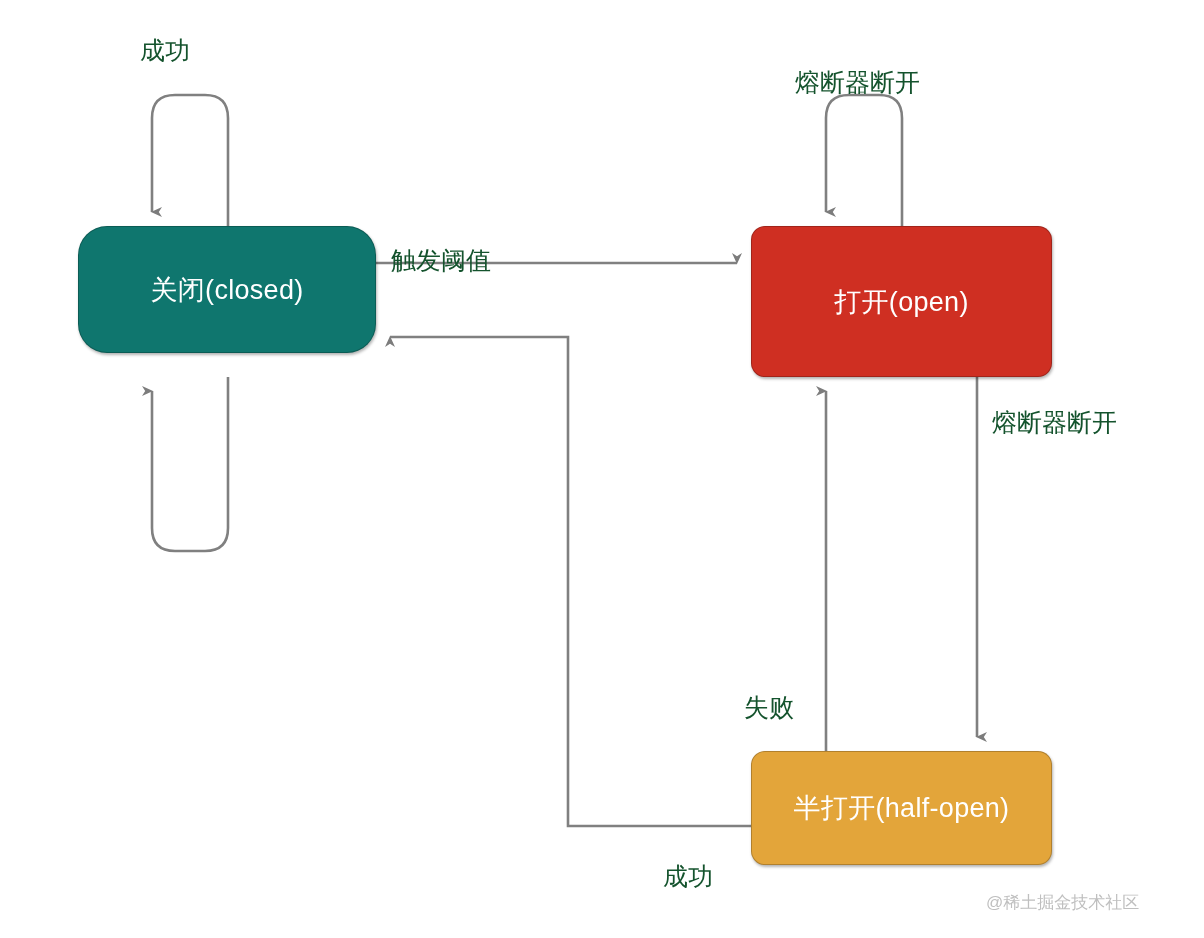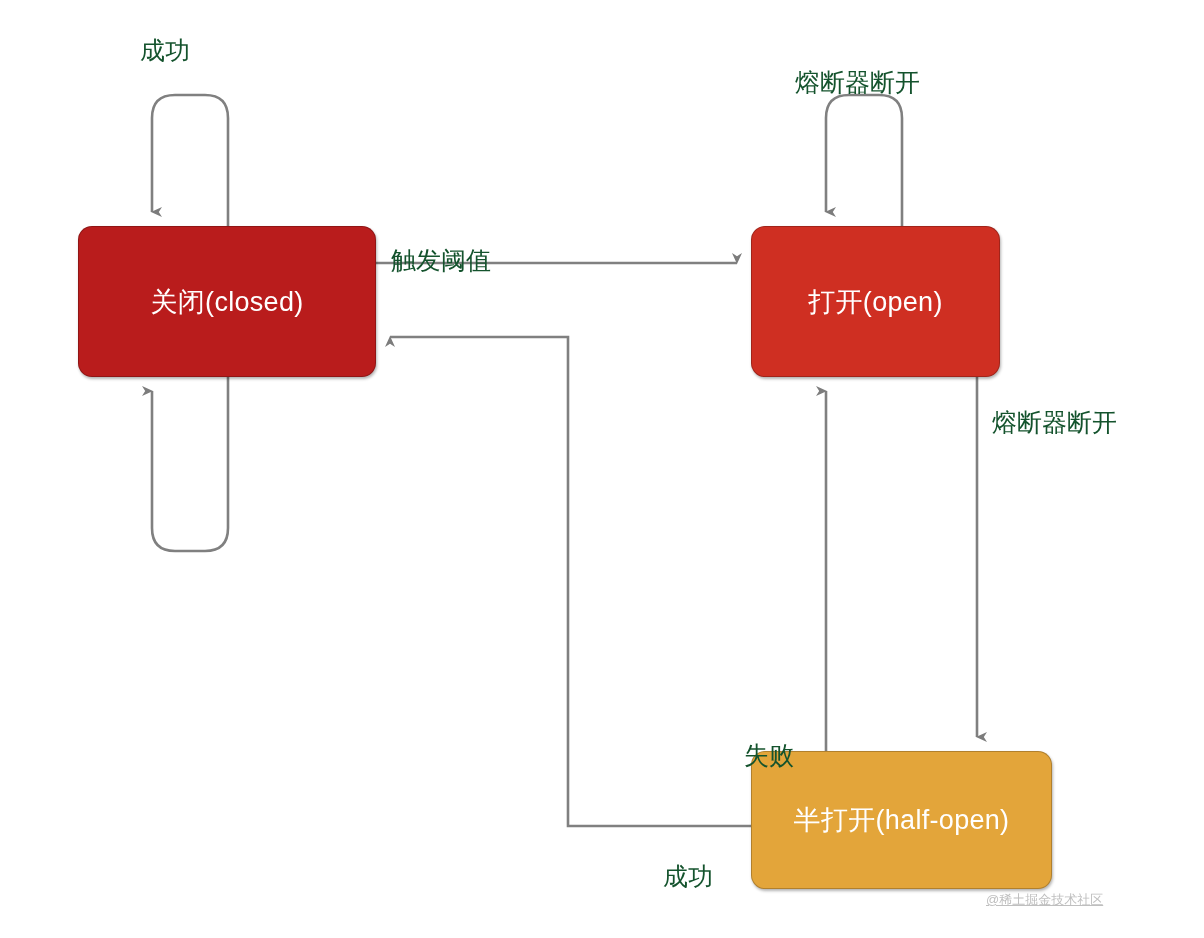--- a/index.html
+++ b/index.html
@@ -35,57 +35,57 @@
     display: flex;
     align-items: center;
     justify-content: center;
     color: #ffffff;
     font-size: 27px;
     letter-spacing: 0.3px;
     box-shadow: 1px 2px 3px rgba(0,0,0,0.30);
     border: 1px solid rgba(0,0,0,0.22);
   }
   .node-closed {
-    left: 78px;  top: 226px;  width: 298px;  height: 151px;
-    background: #b91c1c;
+    left: 78px;  top: 226px;  width: 298px;  height: 127px;
+    background: #0f766e;
+    border-radius: 29px;
   }
   .node-open {
-    left: 751px; top: 226px;  width: 249px;  height: 151px;
+    left: 751px; top: 226px;  width: 301px;  height: 151px;
     background: #cf2f22;
   }
   .node-half-open {
-    left: 751px; top: 751px;  width: 301px;  height: 138px;
+    left: 751px; top: 751px;  width: 301px;  height: 114px;
     background: #e3a53a;
   }
   .node-label {
     pointer-events: none;
     white-space: nowrap;
   }
   .edge-label {
     position: absolute;
     color: #14532d;
     font-size: 25px;
     white-space: nowrap;
     line-height: 1;
   }
   .lbl-success-top      { left: 140px;  top: 38px; }
   .lbl-fail-no-thresh   { left: 36px;   top: 586px; }
   .lbl-trigger-thresh   { left: 391px;  top: 215px; margin-top: 33px; }
   .lbl-breaker-open     { left: 795px;  top: 38px; margin-top: 32px; }
   .lbl-reset-count      { left: 992px;  top: 410px; }
-  .lbl-fail             { left: 744px;  top: 695px; margin-top: 48px; }
+  .lbl-fail             { left: 744px;  top: 695px; }
   .lbl-success-bottom   { left: 663px;  top: 864px; }
   .watermark {
     position: absolute;
     left: 986px;
     top: 891px;
-    font-size: 13px;
+    font-size: 17px;
     color: #bfbfbf;
     white-space: nowrap;
-    text-decoration: underline;
   }
 </style>
 </head>
 <body>
 
 <div id="diagram-root">
 
   <svg id="edge-layer" viewBox="0 0 1204 938" width="1204" height="938" xmlns="http://www.w3.org/2000/svg">
     <defs>
       <marker id="arrow-down" markerWidth="14" markerHeight="14" refX="5" refY="10" orient="auto" markerUnits="userSpaceOnUse">

